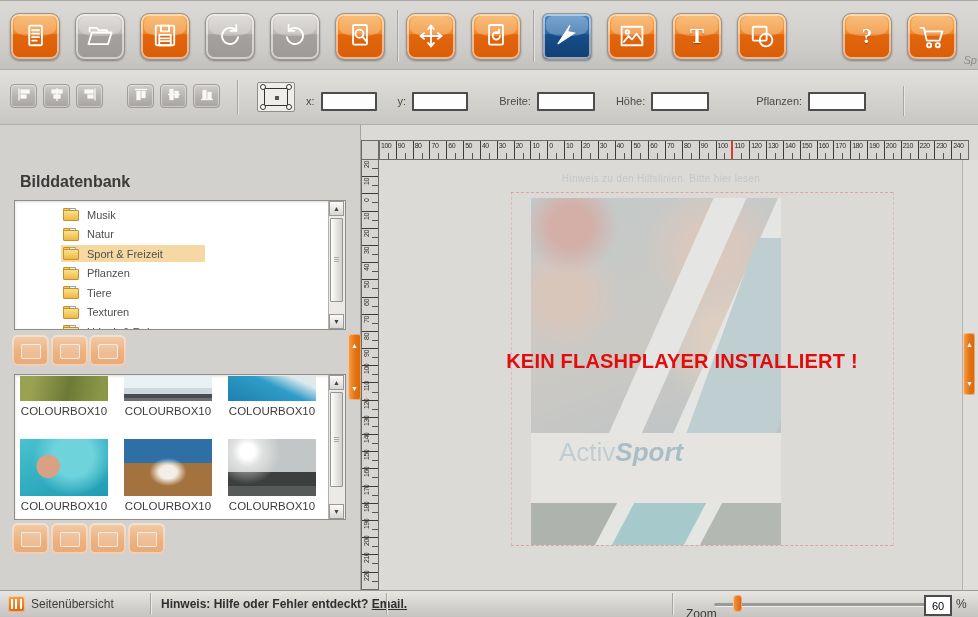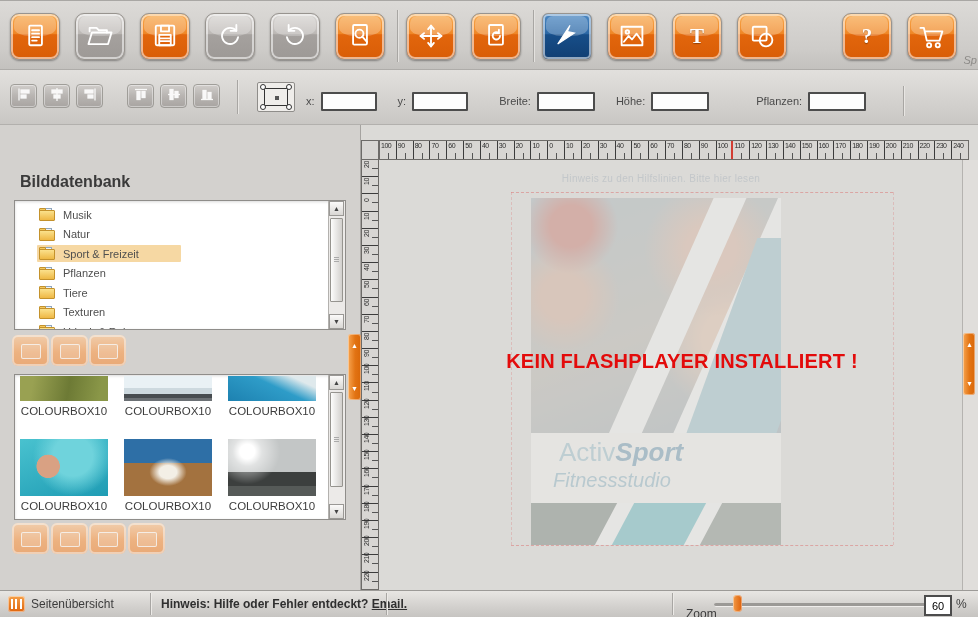--- a/index.html
+++ b/index.html
@@ -54,21 +54,21 @@
   .fld.m1{margin-left:10px;} .fld.m2{margin-left:26px;}
   .fldend{width:1px;height:30px;background:#a8a6a3;box-shadow:1px 0 0 #e8e6e3;margin-left:16px;}
 
   
   .sidebar{position:absolute;left:0;top:125px;width:360px;height:465px;background:#d3d1ce;}
   .sb-title{position:absolute;left:20px;top:48px;font-size:16px;font-weight:bold;color:#3a3a3a;}
   .panel{position:absolute;background:#fff;border:1px solid #8f8d8a;box-sizing:border-box;
     box-shadow:inset 0 1px 3px rgba(0,0,0,.15);overflow:hidden;}
   .treepanel{left:14px;top:75px;width:332px;height:130px;}
   .tree{position:absolute;left:0;top:4px;right:17px;}
-  .treerow{height:19.5px;display:flex;align-items:center;padding-left:22px;cursor:pointer;}
+  .treerow{height:19.5px;display:flex;align-items:center;padding-left:46px;cursor:pointer;}
   .treesel{display:flex;align-items:center;height:17px;padding:0 42px 0 2px;border-radius:1px;}
   .treerow.selected .treesel{background:#f6d8a3;}
   .treerow .lbl{font-size:11px;color:#4f4f4f;margin-left:7px;white-space:nowrap;}
   .folder{position:relative;width:17px;height:13px;flex:0 0 auto;}
   .folder .back{position:absolute;left:0;top:2px;width:16px;height:11px;background:linear-gradient(180deg,#fbe18c,#eeb845);border:1px solid #c4922c;border-radius:1px;box-sizing:border-box;}
   .folder .tab{position:absolute;left:0;top:0;width:7px;height:4px;background:#f3c95e;border:1px solid #c4922c;border-radius:1px 1px 0 0;box-sizing:border-box;}
   .folder .sheet{position:absolute;left:5px;top:0px;width:8px;height:6px;background:#eef3f8;border:1px solid #8fa6bd;box-sizing:border-box;}
   .vscroll{position:absolute;right:0;top:0;bottom:0;width:16px;background:#eceae8;border-left:1px solid #b3b1ae;}
   .sbtn{position:absolute;left:0;width:15px;height:15px;background:linear-gradient(180deg,#fbfaf9,#d9d7d4);
     border:1px solid #9a9895;box-sizing:border-box;font-size:7px;color:#444;display:flex;align-items:center;justify-content:center;cursor:pointer;}
@@ -638,21 +638,20 @@
     <div class="guide v" style="left:150px;"></div>
     <div class="guide v" style="left:532px;"></div>
 
     <div class="flyer">
       <div class="fl-photo"></div>
       <div class="fl-stripe s1"></div>
       <div class="fl-stripe s2"></div>
       <div class="fl-tri"></div>
       <div class="fl-band">
         <div class="fl-brand"><span class="lt">Activ</span><span class="bd">Sport</span></div>
-        <div class="fl-sub">Fitnessstudio</div>
       </div>
       <div class="fl-bottom">
         <div class="fl-seg a"></div>
         <div class="fl-seg b"></div>
         <div class="fl-seg c"></div>
       </div>
     </div>
 
     <div class="warning">KEIN FLASHPLAYER INSTALLIERT !</div>
   </div>

